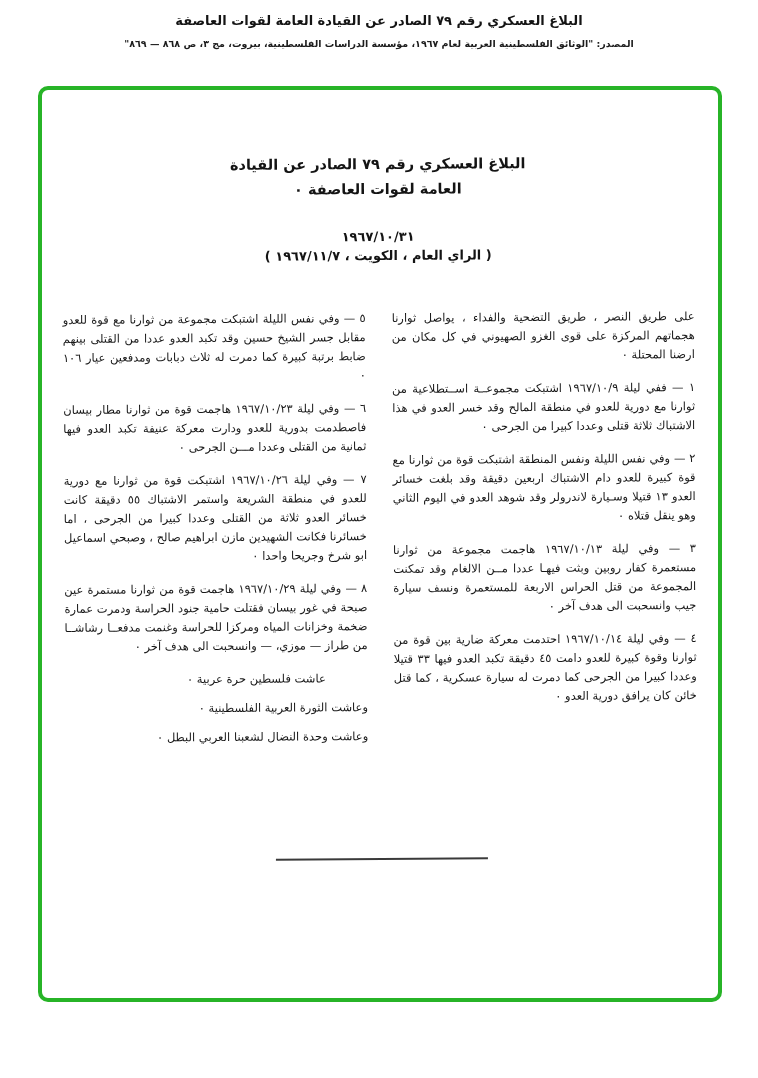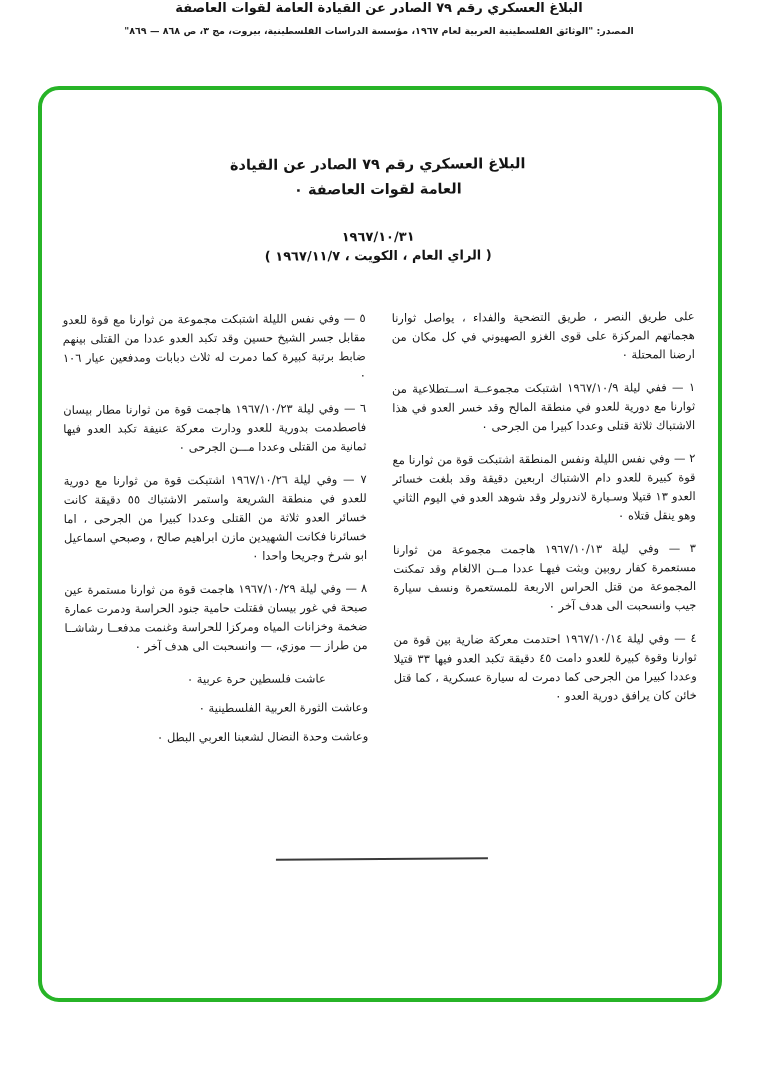--- a/index.html
+++ b/index.html
@@ -8,20 +8,21 @@
     background: #ffffff;
     color: #141414;
     font-family: "DejaVu Sans", sans-serif;
     position: relative;
     overflow: hidden;
   }
 
   
   .page-header {
     text-align: center;
+    padding-top: 13px;
     direction: rtl;
   }
   .hdr-title {
     font-size: 13px;
     font-weight: bold;
     letter-spacing: 0.2px;
   }
   .hdr-source {
     font-size: 9.5px;
     font-weight: bold;
@@ -30,21 +31,21 @@
   }
 
   
   .frame {
     position: absolute;
     left: 38px;
     top: 86px;
     width: 684px;
     height: 916px;
     border: 4px solid #27b427;
-    border-radius: 21px;
+    border-radius: 10px;
     background: #ffffff;
   }
 
   .doc {
     position: relative;
     width: 100%;
     height: 100%;
     padding: 62px 22px 0 22px;
     direction: rtl;
     transform: rotate(-0.35deg);

